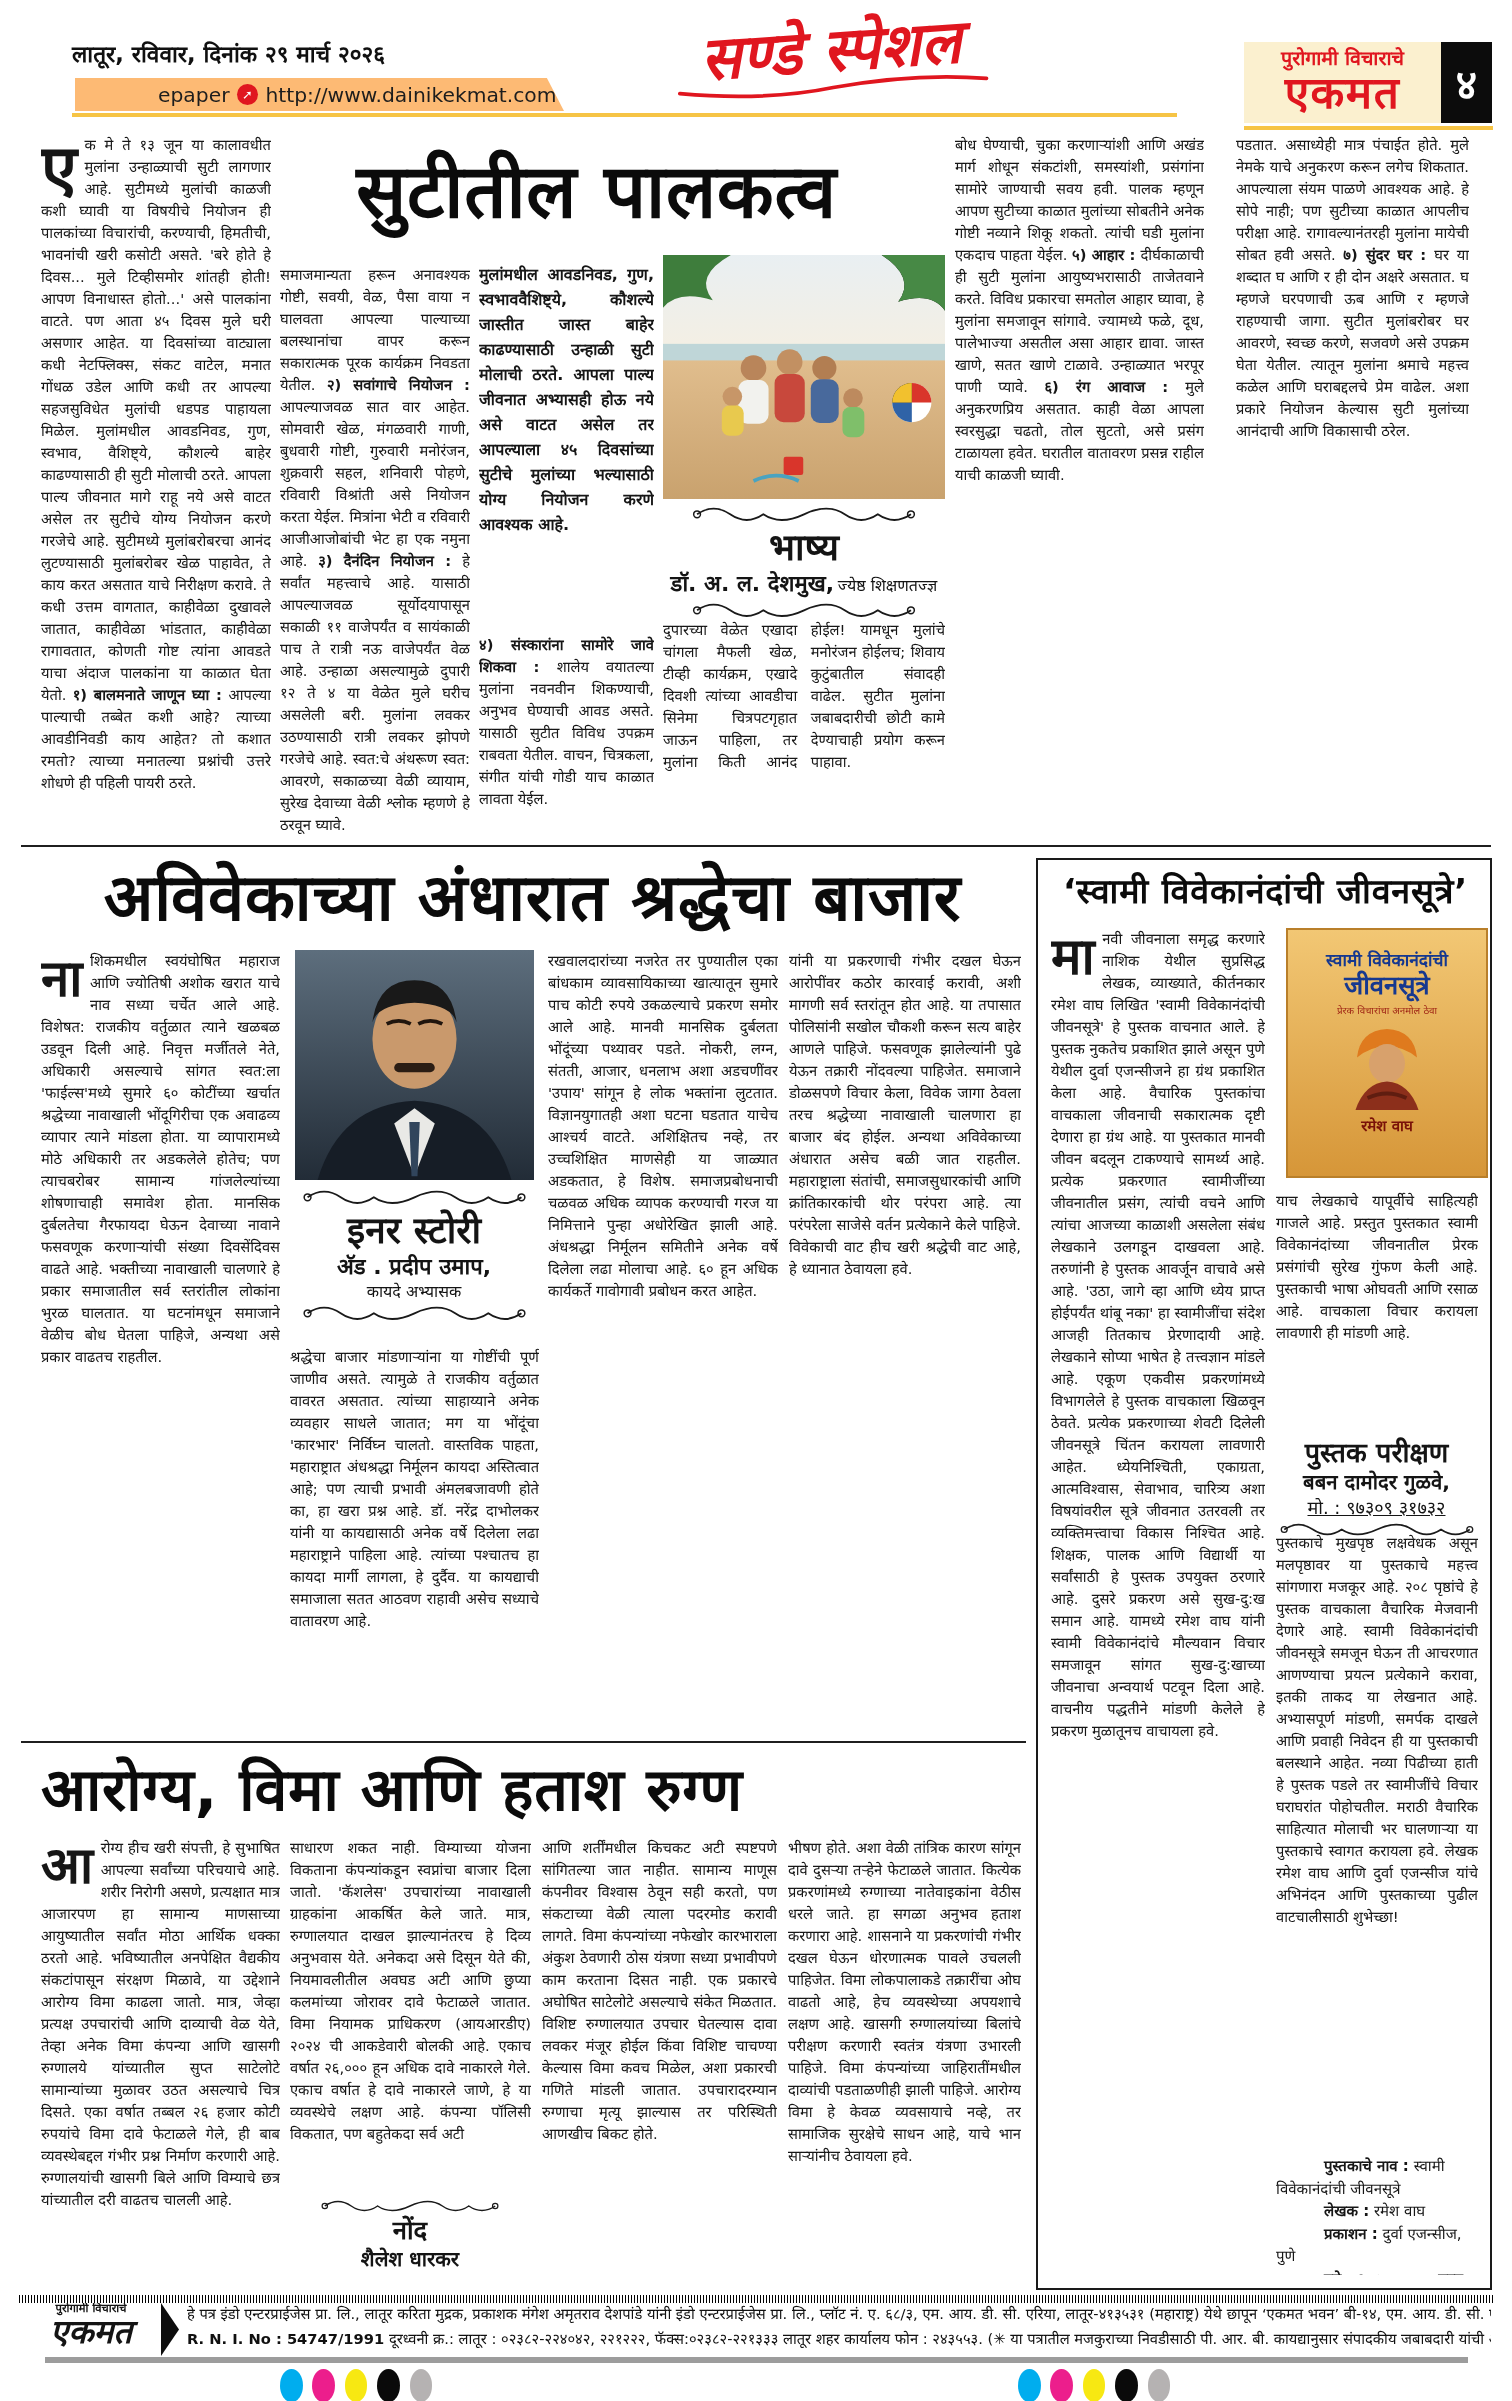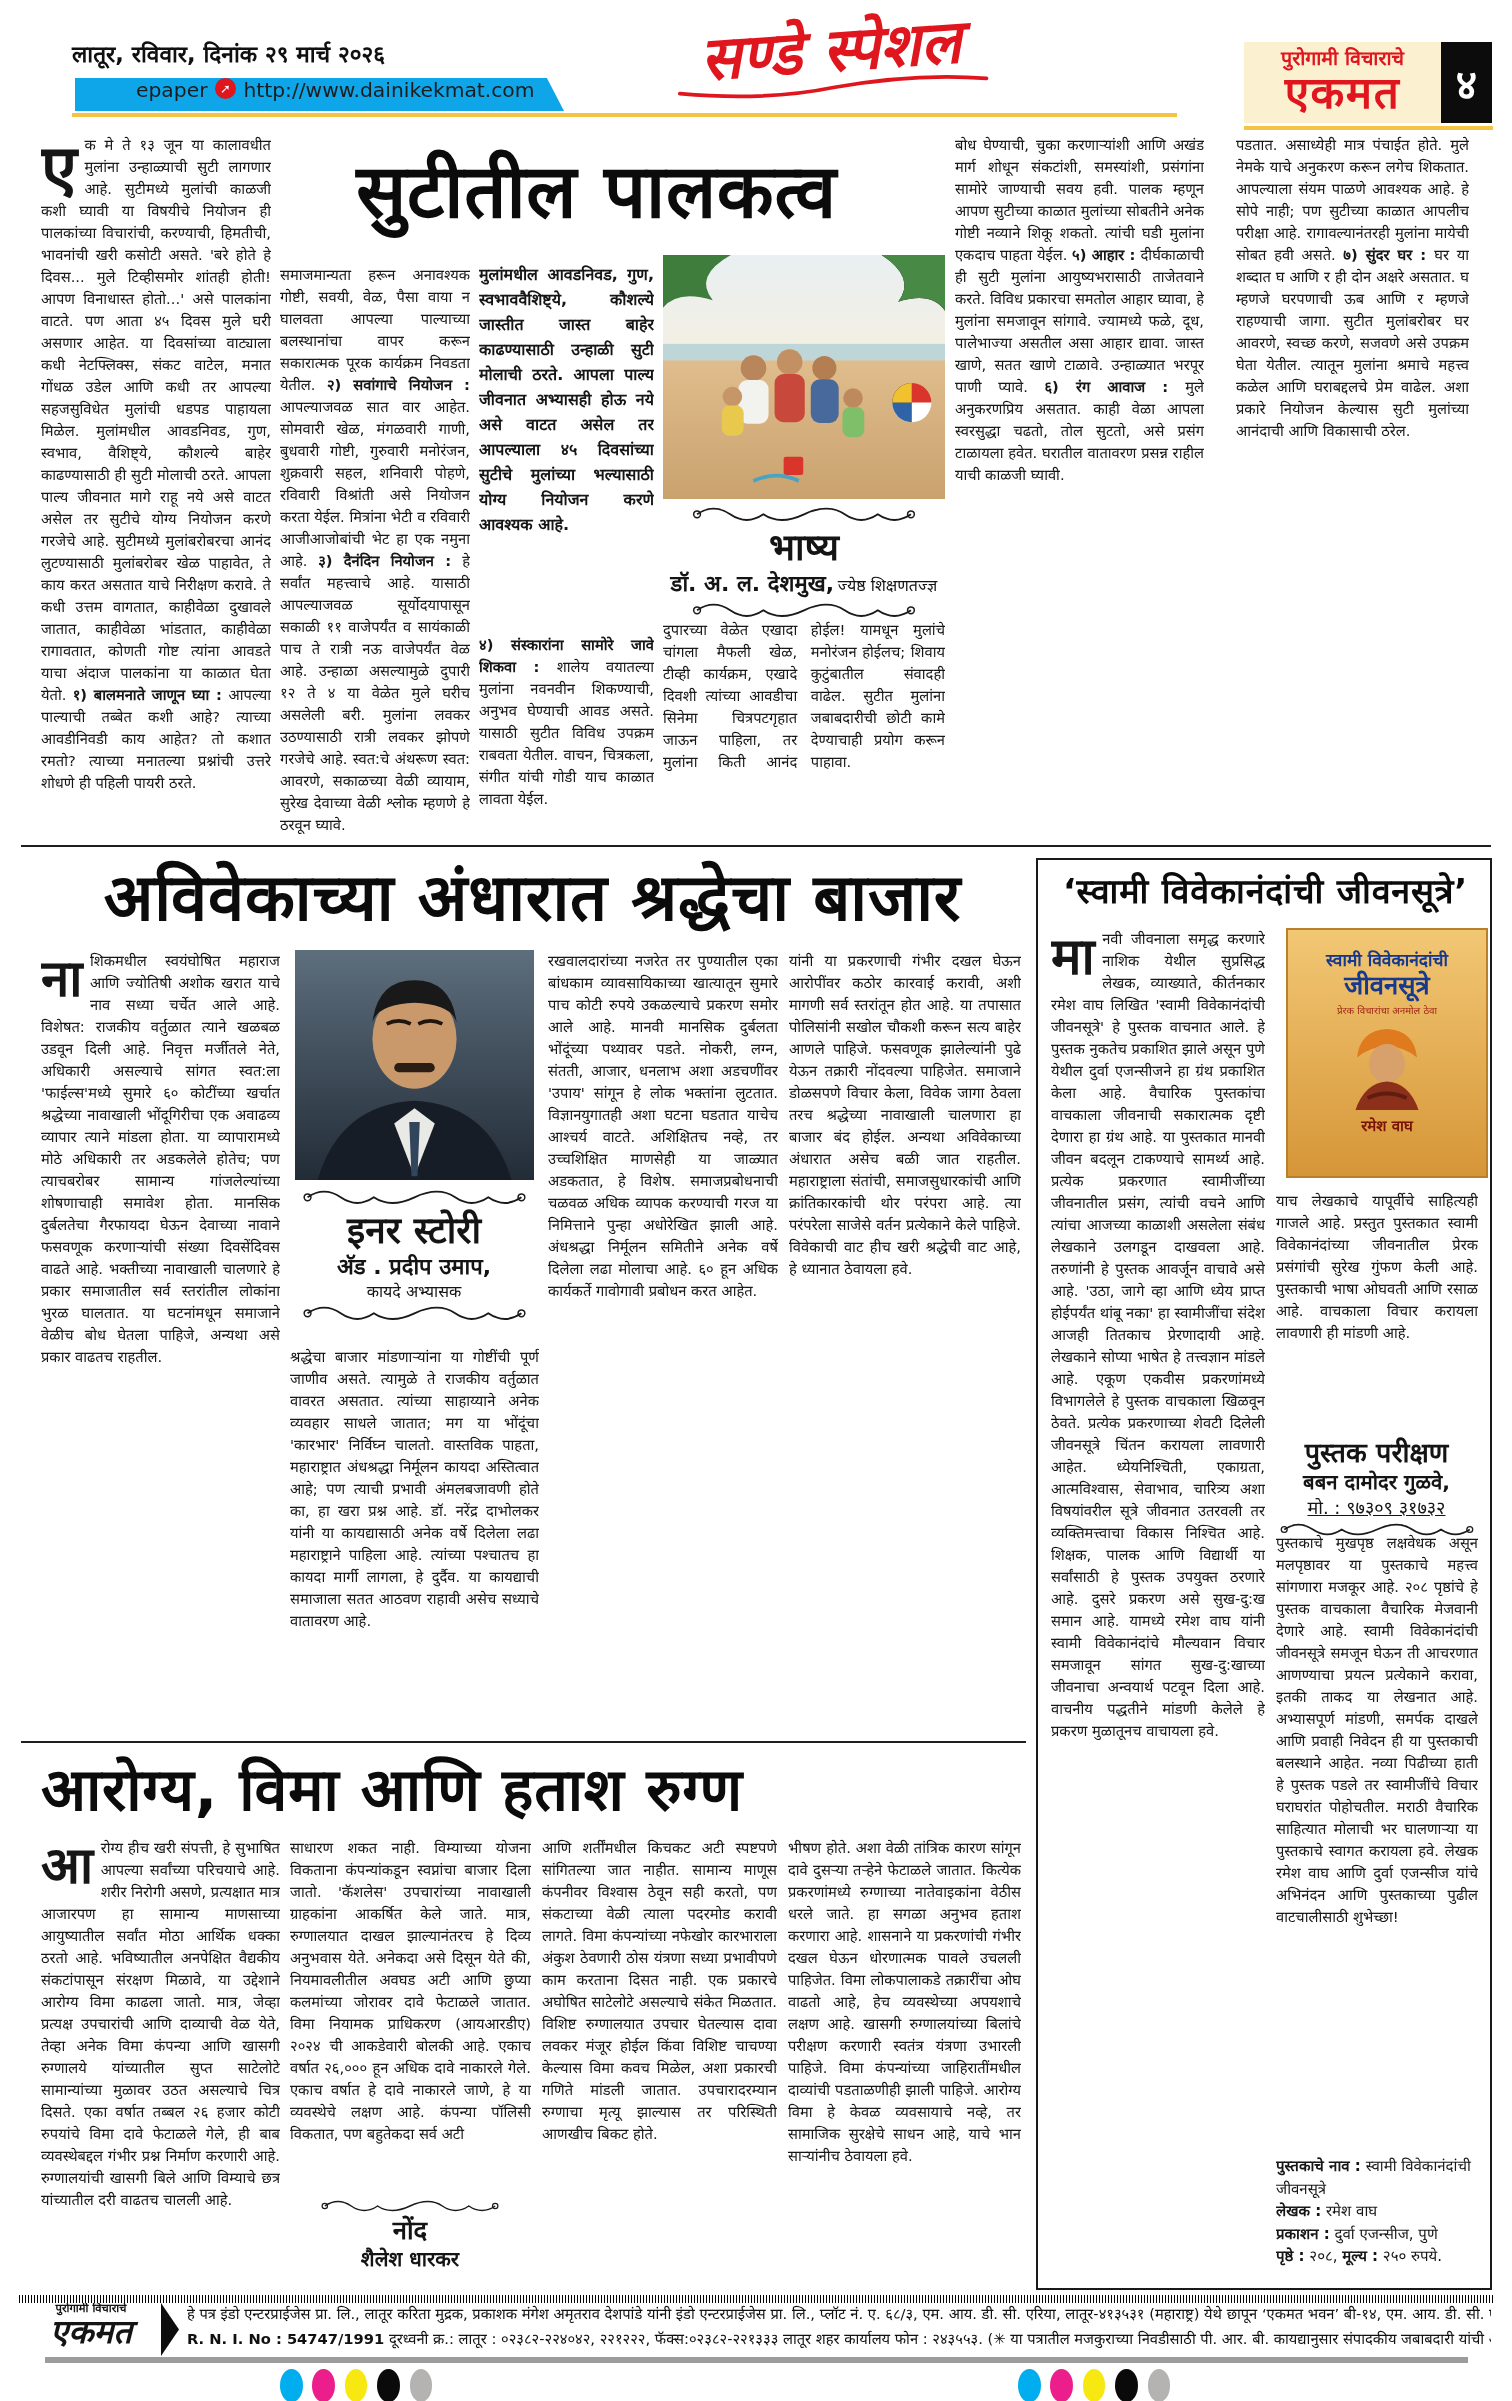--- a/index.html
+++ b/index.html
@@ -12,21 +12,21 @@
   .dropcap.sm{font-size:51px;line-height:48px;}
   .center{text-align:center;}
   .headline{position:absolute;font-weight:900;color:#0b0b0b;line-height:1.18;letter-spacing:0.8px;}
   .flour{display:block;margin:0 auto;}
   .byline{position:absolute;text-align:center;overflow:hidden;}
   .by-kicker{font-size:37px;font-weight:900;line-height:1.2;}
   .by-author{font-size:22px;font-weight:bold;line-height:1.3;}
   .by-role{font-size:16px;line-height:1.3;}
   
   #hdr-dateline{left:72px;top:38px;font-size:22.6px;font-weight:bold;color:#101010;}
-  #hdr-epaper{left:75px;top:78px;width:489px;height:33px;background:#0ea5e9;display:flex;align-items:flex-start;gap:7.5px;padding-left:61px;font-size:20.3px;color:#1d1d1d;clip-path:polygon(0 0,96.5% 0,100% 100%,0 100%);box-sizing:border-box;}
+  #hdr-epaper{left:75px;top:78px;width:489px;height:33px;background:#fdba74;display:flex;align-items:center;gap:7.5px;padding-left:83px;font-size:20.3px;color:#1d1d1d;clip-path:polygon(0 0,96.5% 0,100% 100%,0 100%);box-sizing:border-box;}
   .ep-icon{width:21px;height:21px;border-radius:50%;background:#e0161f;color:#fff;display:inline-flex;align-items:center;justify-content:center;font-size:12.8px;font-weight:bold;}
   #hdr-script{left:640px;top:16.6px;width:384px;height:105px;color:#e0161f;font-size:60px;font-weight:900;font-style:italic;text-align:center;transform:rotate(-4deg);line-height:1.1;}
   #hdr-script svg{display:block;margin:-6px auto 0;}
   #hdr-mast{left:1244px;top:42px;width:197px;height:81px;background:#fbf0cf;text-align:center;overflow:hidden;}
   .mast-tag{color:#e0161f;font-size:19.6px;font-weight:bold;margin-top:6px;line-height:1.1;}
   .mast-name{color:#e0161f;font-size:44px;font-weight:900;line-height:1.05;letter-spacing:1.5px;}
   #hdr-pageno{left:1441px;top:42px;width:51px;height:81px;background:#0c0c0c;color:#fff;font-size:41px;font-weight:bold;display:flex;align-items:center;justify-content:center;}
   .goldline{background:#f6c445;}
   
   #a1-photo{left:663px;top:255px;width:282px;height:244px;overflow:hidden;}
@@ -34,21 +34,21 @@
   #v-cover{left:1276px;top:928px;width:202px;height:250px;box-sizing:border-box;background:linear-gradient(#f2c774,#d69638);border:2.3px solid #b97f2a;text-align:center;overflow:hidden;margin-left:10px;}
   #v-cover .cv-t1{color:#16388f;font-weight:900;font-size:17.3px;margin-top:19.6px;line-height:1.2;}
   #v-cover .cv-t2{color:#16388f;font-weight:900;font-size:25.6px;line-height:1.2;}
   #v-cover .cv-sub{color:#9c1f12;font-size:9.8px;margin-top:3px;}
   #v-cover .cv-author{color:#7a1208;font-weight:bold;font-size:15px;margin-top:4.5px;}
   
   .rule{background:#1f1f1f;}
   
   #vbox{left:1036px;top:858px;width:456px;height:1432px;border:2.3px solid #1a1a1a;box-sizing:border-box;background:#fff;}
   #v-details{font-size:15px;line-height:22.6px;text-align:left;}
-  #v-details b{font-weight:bold;}
+  #v-details b{font-weight:bold;margin-left:48px;}
   
   #f-hatch{left:19px;top:2295px;width:1474px;height:7.5px;background:repeating-linear-gradient(90deg,#000 0 1.5px,#fff 1.5px 3px);}
   #f-logo{left:21px;top:2303px;width:140px;height:53px;text-align:center;overflow:hidden;}
   #f-logo .tag{font-size:11.3px;font-weight:bold;line-height:1.1;}
   #f-logo .name{font-size:33px;font-weight:900;font-style:italic;line-height:1.0;}
   #f-tri{left:161px;top:2303px;width:18px;height:53px;background:#0d0d0d;clip-path:polygon(0 0,100% 50%,0 100%);}
   .fineprint{position:absolute;left:187px;width:1304px;font-size:14.7px;line-height:21px;color:#101010;white-space:nowrap;overflow:hidden;}
   #f-grayrule{left:45px;top:2357px;width:1423px;height:6px;background:#9c9c9c;}
   .dots{position:absolute;top:2369px;display:flex;gap:9.8px;}
   .dot{width:22.6px;height:33px;border-radius:50%;}

